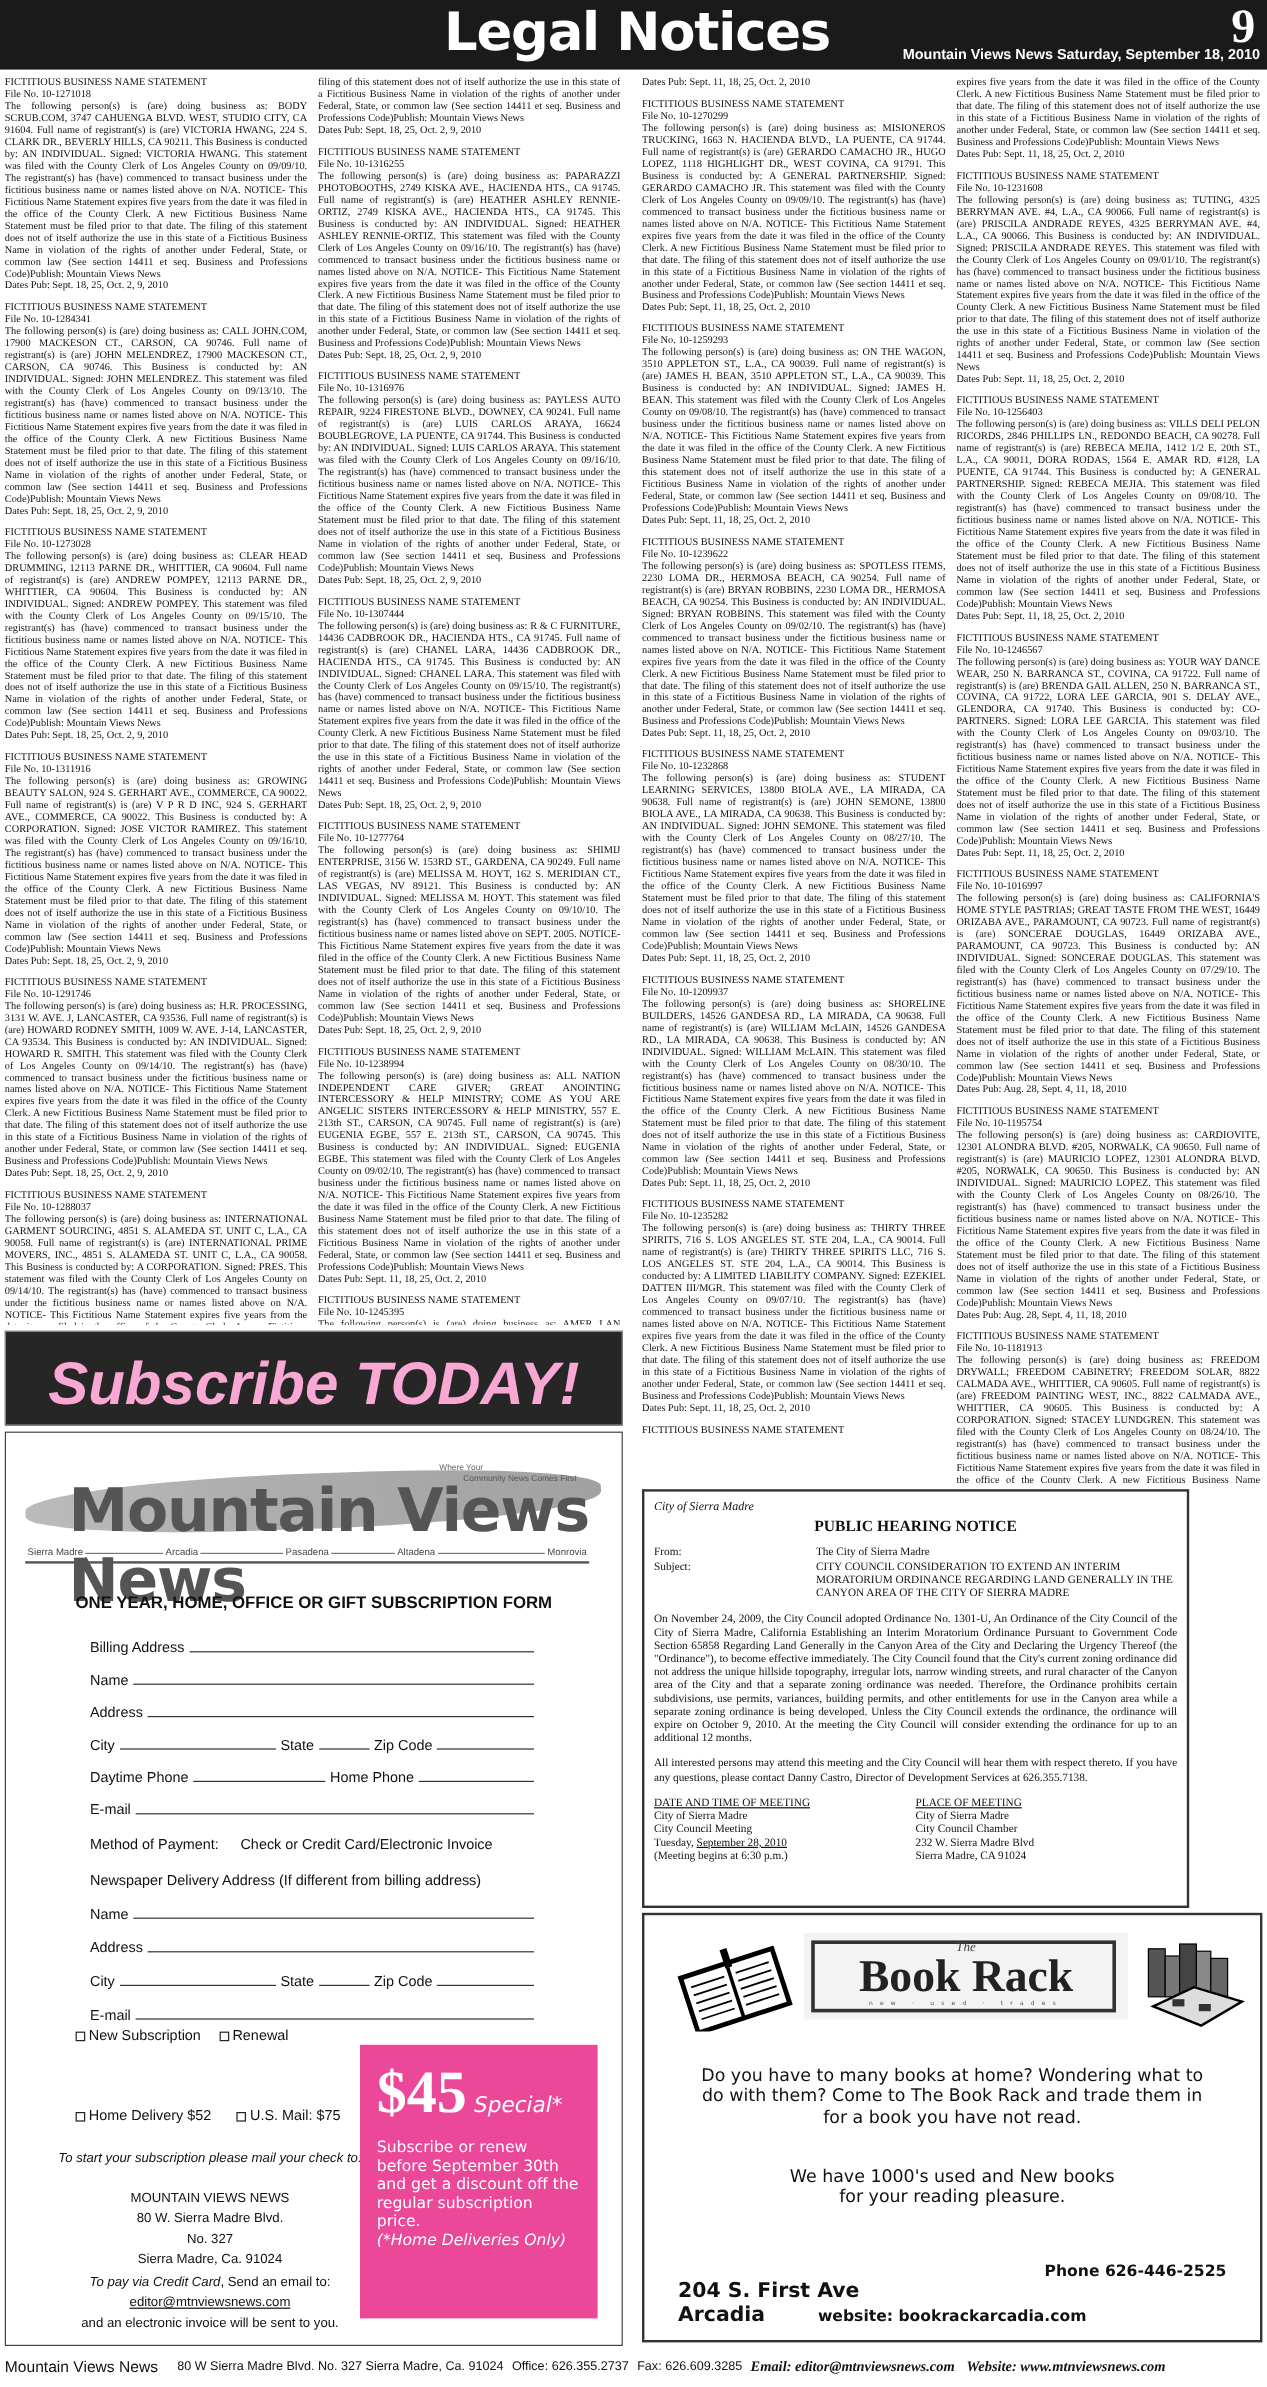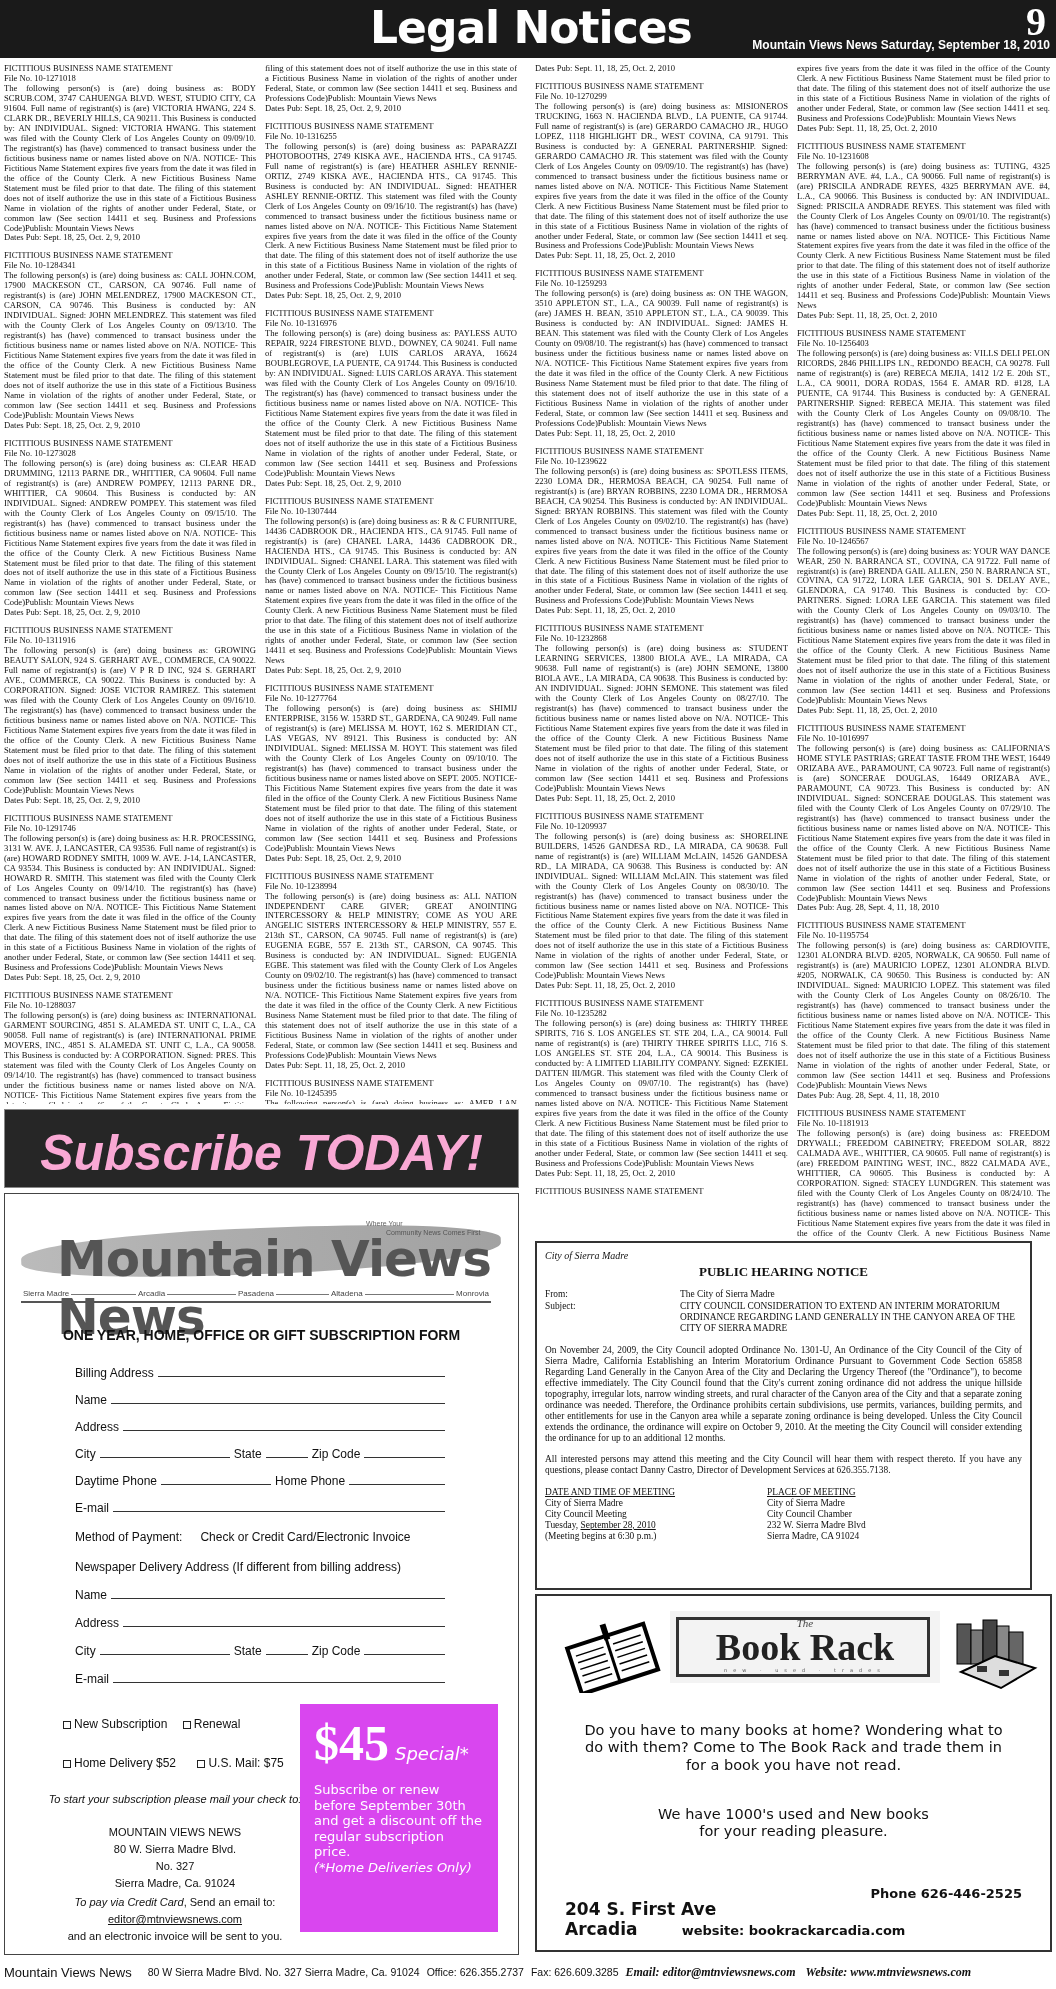--- a/index.html
+++ b/index.html
@@ -27,27 +27,27 @@
   .towns { position: absolute; left: 16px; top: 95px; width: 470px; height: 14px; border-bottom: 2px solid #555; font-family: "Liberation Sans", sans-serif; font-size: 8px; color: #444; }
   .towns span { position: absolute; top: 0; background: #fff; padding: 0 2px; }
   .towns .line { position: absolute; left: 0; right: 0; top: 5px; height: 1px; background: #777; }
   .form-title { position: absolute; left: 0; right: 0; top: 133px; text-align: center; font-family: "Liberation Sans", sans-serif; font-weight: bold; font-size: 14px; }
   .frow { position: absolute; left: 70px; width: 374px; font-family: "Liberation Sans", sans-serif; font-size: 12px; display: flex; align-items: flex-end; white-space: nowrap; }
   .frow .ln { flex: 1; border-bottom: 1px solid #333; margin: 0 4px 3px 4px; height: 1px; }
   .frow .fixed { flex: none; border-bottom: 1px solid #333; margin: 0 4px 3px 4px; }
   .checks { position: absolute; font-family: "Liberation Sans", sans-serif; font-size: 12px; white-space: nowrap; }
   .chk { display: inline-block; width: 8px; height: 8px; border: 1px solid #222; margin-right: 3px; vertical-align: middle; }
   .mail-block { position: absolute; left: 40px; width: 260px; text-align: center; font-family: "Liberation Sans", sans-serif; font-size: 11px; line-height: 1.6; }
-  .special { position: absolute; left: 295px; top: 510px; width: 198px; height: 228px; background: #d946ef; color: #fff; padding: 14px 14px; font-family: "DejaVu Sans", sans-serif; }
+  .special { position: absolute; left: 295px; top: 510px; width: 198px; height: 228px; background: #ec4899; color: #fff; padding: 14px 14px; font-family: "DejaVu Sans", sans-serif; }
   .special .price { font-family: "Liberation Serif", serif; font-weight: bold; font-size: 50px; line-height: 1; }
   .special .price i { font-family: "DejaVu Sans", sans-serif; font-size: 18px; font-weight: normal; margin-left: 6px; }
   .special .body { font-size: 13px; line-height: 1.2; margin-top: 14px; }
   .special .note { font-style: italic; }
 
-  .hearing { position: absolute; left: 535px; top: 1241px; width: 497px; height: 349px; border: 2px solid #333; padding: 7px 8px; font-size: 9.4px; line-height: 1.18; }
+  .hearing { position: absolute; left: 535px; top: 1241px; width: 456px; height: 349px; border: 2px solid #333; padding: 7px 8px; font-size: 9.4px; line-height: 1.18; }
   .hearing .city { font-style: italic; font-size: 10px; }
   .hearing h2 { text-align: center; font-size: 13px; margin: 2px 0 10px; }
   .hearing .kv { display: flex; margin-bottom: 1px; }
   .hearing .kv .k { width: 135px; flex: none; }
   .hearing .kv .v { flex: 1; text-transform: uppercase; }
   .hearing p { text-align: justify; margin-top: 10px; }
   .hearing .meet { display: flex; margin-top: 10px; }
   .hearing .meet > div { width: 222px; }
   .hearing u { text-decoration: underline; }
 
@@ -316,21 +316,21 @@
     <span>State</span>
       <span class="fixed" style="width:42px"></span>
     <span>Zip Code</span>
       <span class="ln"></span>
   </div>
   <div class="frow" style="top:478px">
       <span>E-mail</span>
       <span class="ln"></span>
     </div>
 
-  <div class="checks" style="left:58px;top:523px">
+  <div class="checks" style="left:58px;top:495px">
     <span><span class="chk"></span><span>New Subscription</span></span>
     <span style="margin-left:12px"><span class="chk"></span><span>Renewal</span></span>
   </div>
   <div class="checks" style="left:58px;top:562px">
     <span><span class="chk"></span><span>Home Delivery  $52</span></span>
     <span style="margin-left:18px"><span class="chk"></span><span>U.S. Mail:  $75</span></span>
   </div>
 
   <div class="mail-block" style="top:597px;left:30px;width:280px;font-style:italic">To start your subscription please mail your check to:</div>
   <div class="mail-block" style="top:630px;line-height:1.55">

